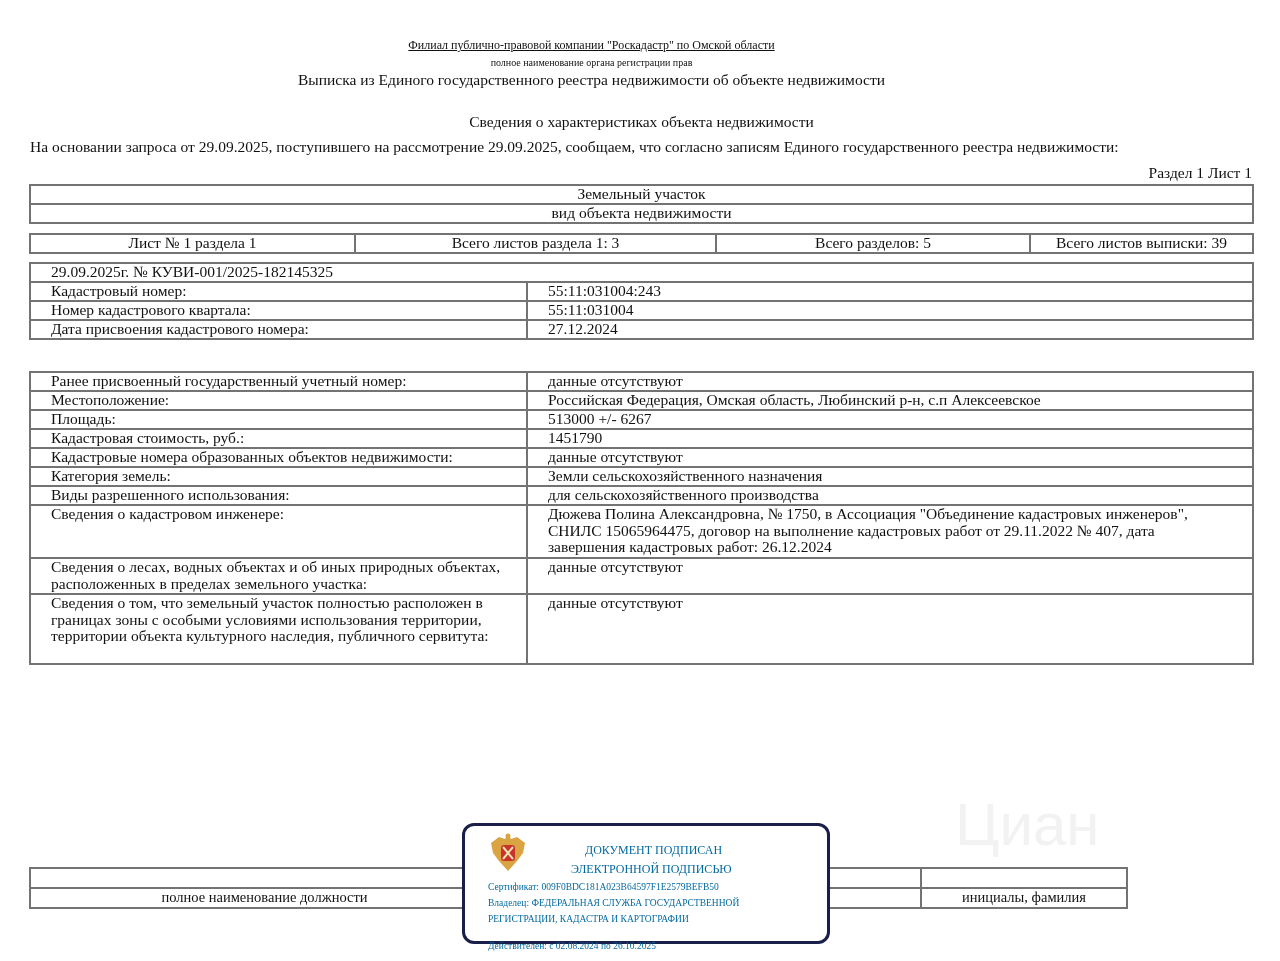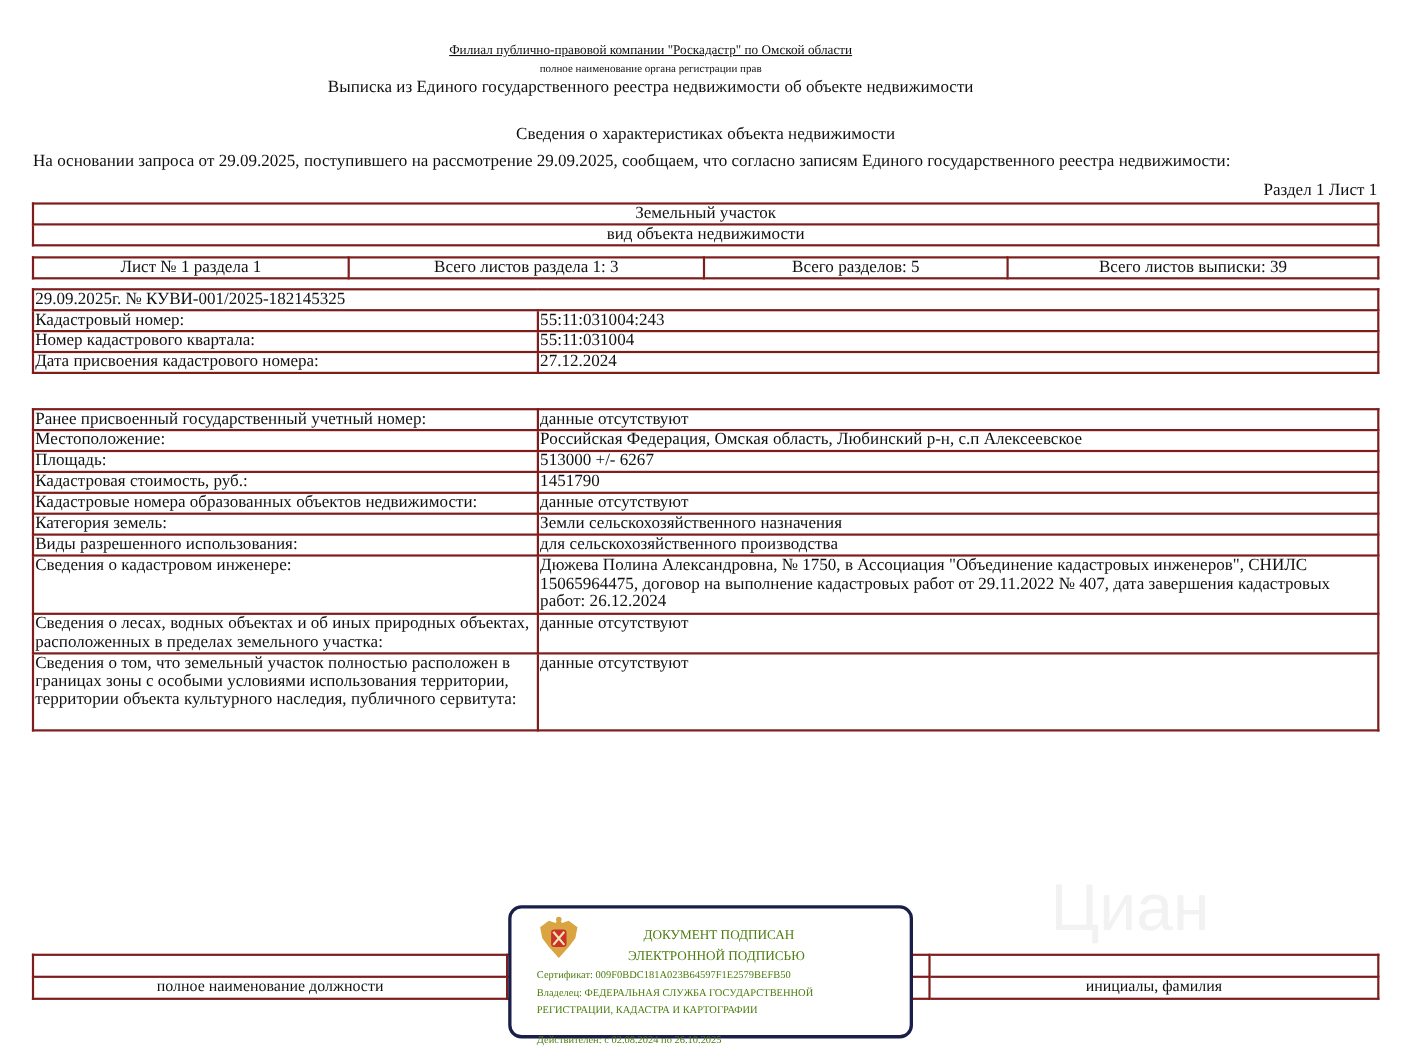--- a/index.html
+++ b/index.html
@@ -7,40 +7,40 @@
          font-family:"Liberation Serif","DejaVu Serif",serif; color:#111; }
   .abs { position:absolute; }
   #org-name { left:0; width:1183px; top:38px; font-size:12px; text-decoration:underline; text-align:center; }
   #org-caption { left:0; width:1183px; top:57px; font-size:10px; text-align:center; }
   #doc-title { left:0; width:1183px; top:71px; font-size:15.5px; text-align:center; }
   #section-title { left:0; width:1283px; top:113px; font-size:15.5px; text-align:center; }
   #intro { left:30px; top:138px; font-size:15.5px; white-space:nowrap; }
   #section-sheet { right:28px; top:164px; font-size:15.5px; }
 
   table { border-collapse:collapse; position:absolute; }
-  td { border:2px solid #7f1d1d; font-size:15.5px; line-height:16.5px; padding:0 1px; vertical-align:top; }
+  td { border:2px solid #737373; font-size:15.5px; line-height:16.5px; padding:0 20px; vertical-align:top; }
 
   #t-type { left:29px; top:184px; width:1225px; }
   #t-type td { text-align:center; height:17px; }
 
   #t-sheets { left:29px; top:233px; width:1225px; }
   #t-sheets td { text-align:center; height:17px; }
 
   #t-main1 { left:29px; top:262px; width:1225px; }
   #t-main1 td { height:17px; }
   #t-main2 { left:29px; top:371px; width:1225px; }
   #t-main2 td { height:17px; }
   .lab { width:455px; }
 
-  #t-sign { left:29px; top:867px; width:1225px; }
+  #t-sign { left:29px; top:867px; width:1099px; }
   #t-sign td { height:18px; text-align:center; font-size:14.5px; }
 
   #stamp { left:462px; top:823px; width:362px; height:115px; border:3px solid #1a1f4a;
            border-radius:12px; background:transparent; }
-  .st { position:absolute; font-size:10.5px; color:#4d7c0f; white-space:nowrap; }
+  .st { position:absolute; font-size:10.5px; color:#0369a1; white-space:nowrap; }
   .st-big { font-size:12px; }
   #emblem { left:22px; top:5px; width:42px; height:44px; }
   #watermark { left:955px; top:790px; font-family:"Liberation Sans",sans-serif; font-size:60px; color:#f2f2f2; }
 </style>
 </head>
 <body>
 
 <div id="org-name" class="abs">Филиал публично-правовой компании "Роскадастр" по Омской области</div>
 <div id="org-caption" class="abs">полное наименование органа регистрации прав</div>
 <div id="doc-title" class="abs">Выписка из Единого государственного реестра недвижимости об объекте недвижимости</div>

